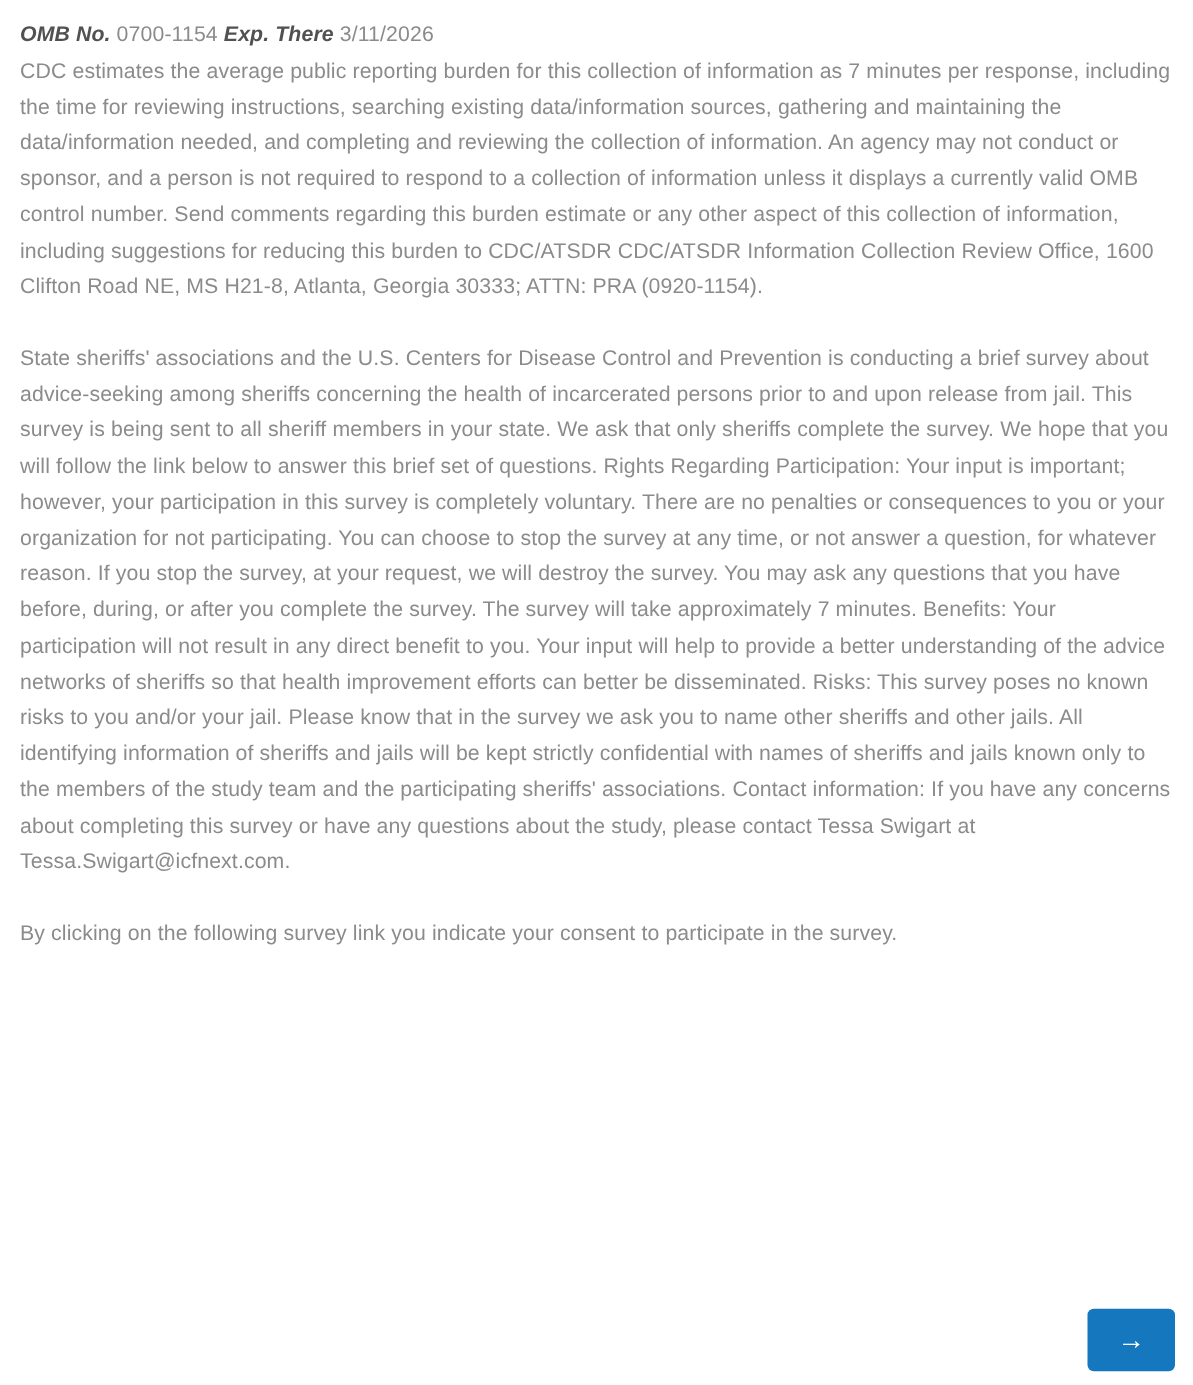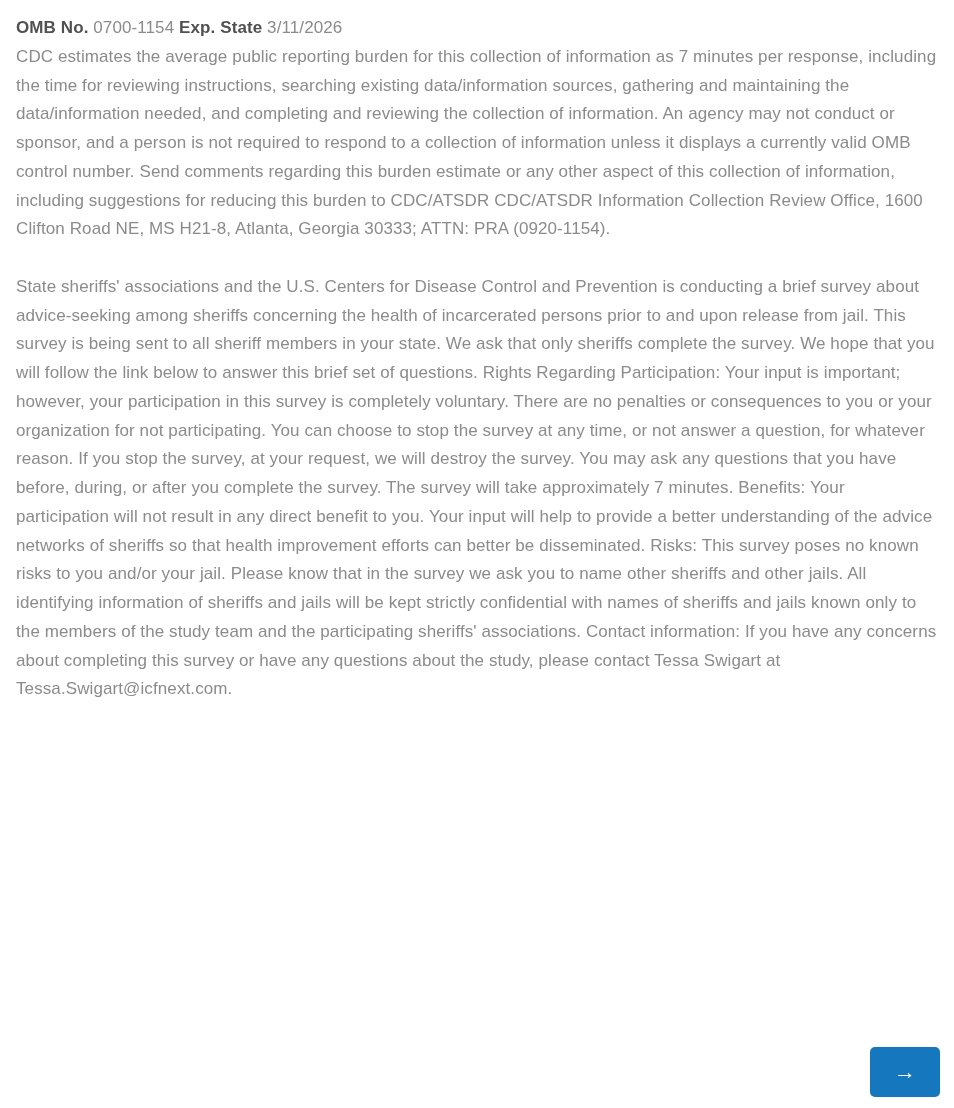--- a/index.html
+++ b/index.html
@@ -21,20 +21,21 @@
     line-height: 28.75px;
     color: #8b8b8b;
     letter-spacing: 0.1px;
   }
   .content p {
     margin: 0;
   }
   .omb-line strong {
     color: #515151;
     font-weight: 700;
+    font-style: italic;
   }
   .para-gap {
     margin-top: 28.75px !important;
   }
   .button-row {
     margin-top: auto;
     display: flex;
     justify-content: flex-end;
     padding: 0 14px 11px 0;
   }
@@ -54,24 +55,25 @@
     padding: 0;
   }
 </style>
 </head>
 <body>
 
 <div class="content">
   <p class="omb-line">
     <strong>OMB No.</strong>
     <span>0700-1154</span>
-    <strong>Exp. State</strong>
+    <strong>Exp. There</strong>
     <span>3/11/2026</span>
   </p>
   <p>CDC estimates the average public reporting burden for this collection of information as 7 minutes per response, including the time for reviewing instructions, searching existing data/information sources, gathering and maintaining the data/information needed, and completing and reviewing the collection of information. An agency may not conduct or sponsor, and a person is not required to respond to a collection of information unless it displays a currently valid OMB control number. Send comments regarding this burden estimate or any other aspect of this collection of information, including suggestions for reducing this burden to CDC/ATSDR CDC/ATSDR Information Collection Review Office, 1600 Clifton Road NE, MS H21-8, Atlanta, Georgia 30333; ATTN: PRA (0920-1154).</p>
   <p class="para-gap">State sheriffs' associations and the U.S. Centers for Disease Control and Prevention is conducting a brief survey about advice-seeking among sheriffs concerning the health of incarcerated persons prior to and upon release from jail. This survey is being sent to all sheriff members in your state. We ask that only sheriffs complete the survey. We hope that you will follow the link below to answer this brief set of questions. Rights Regarding Participation: Your input is important; however, your participation in this survey is completely voluntary. There are no penalties or consequences to you or your organization for not participating. You can choose to stop the survey at any time, or not answer a question, for whatever reason. If you stop the survey, at your request, we will destroy the survey. You may ask any questions that you have before, during, or after you complete the survey. The survey will take approximately 7 minutes. Benefits: Your participation will not result in any direct benefit to you. Your input will help to provide a better understanding of the advice networks of sheriffs so that health improvement efforts can better be disseminated. Risks: This survey poses no known risks to you and/or your jail. Please know that in the survey we ask you to name other sheriffs and other jails. All identifying information of sheriffs and jails will be kept strictly confidential with names of sheriffs and jails known only to the members of the study team and the participating sheriffs' associations. Contact information: If you have any concerns about completing this survey or have any questions about the study, please contact Tessa Swigart at Tessa.Swigart@icfnext.com.</p>
+  <p class="para-gap">By clicking on the following survey link you indicate your consent to participate in the survey.</p>
 </div>
 
 <div class="button-row">
   <button class="next-button">
     <span>→</span>
   </button>
 </div>
 
 </body></html>

